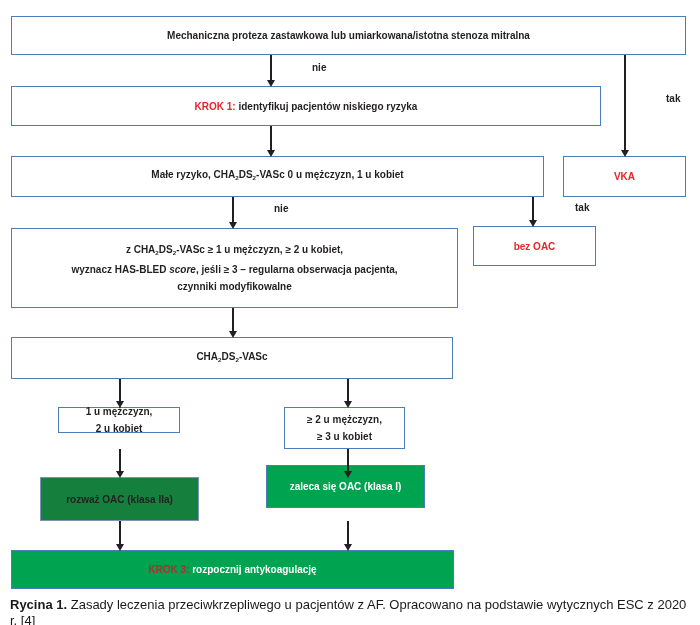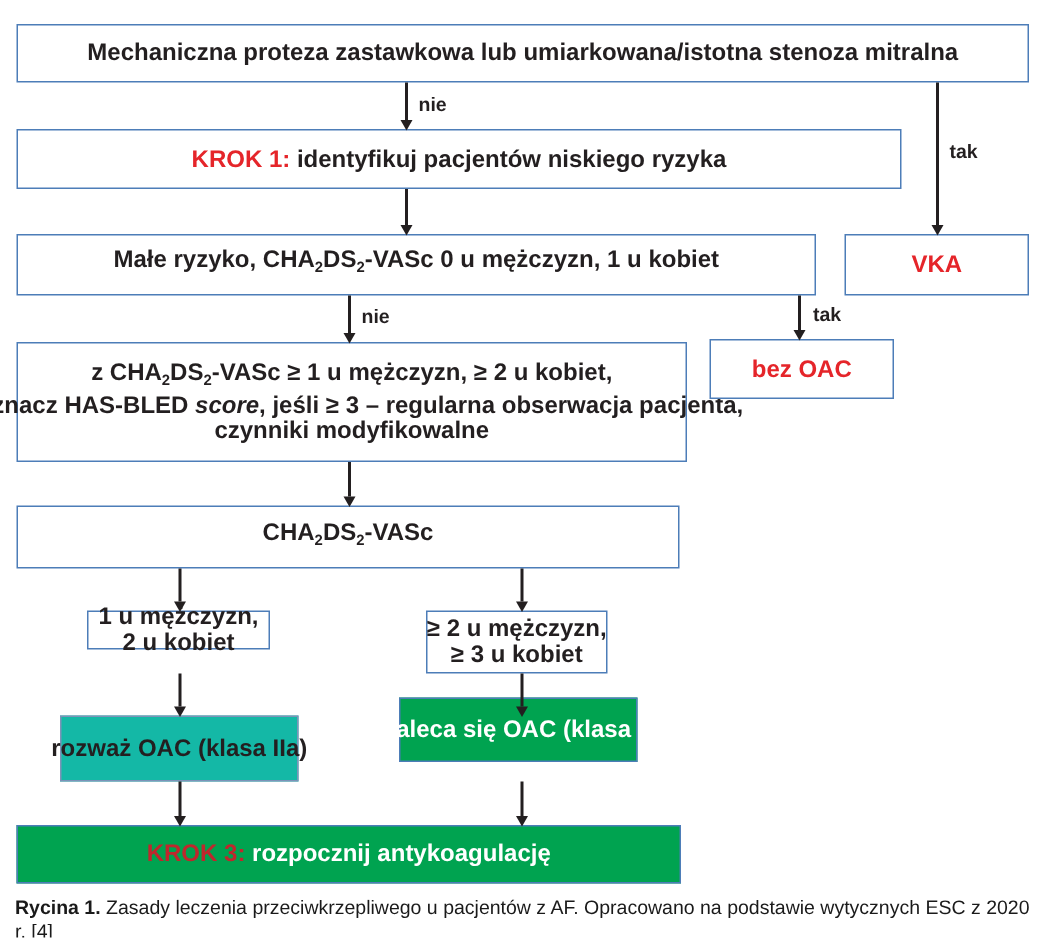--- a/index.html
+++ b/index.html
@@ -4,41 +4,42 @@
 <style>
   html,body { margin:0; padding:0; background:#ffffff; }
   .figure {
     position:relative; width:700px; height:625px; background:#ffffff;
     font-family:"Liberation Sans", sans-serif; color:#231f20;
   }
   .box {
     position:absolute; box-sizing:border-box;
     border:1.5px solid #4d7db8; background:#ffffff;
     display:flex; flex-direction:column; align-items:center; justify-content:center;
-    text-align:right; font-size:16px; font-weight:600; line-height:17px;
+    text-align:right; font-size:10px; font-weight:600; line-height:17px;
     color:#231f20;
   }
   .box .line { white-space:nowrap; }
   .red     { color:#e5252a; }
   .darkred { color:#bf272d; }
   .it      { font-style:italic; }
   .b       { font-weight:700; }
   .sub     { font-size:0.62em; vertical-align:-0.35em; }
-  .fill-yellow { background:#14b8a6; border-color:#7d93b8; }
+  .fill-yellow { background:#15803d; border-color:#7d93b8; }
   .fill-green  { background:#00a350; color:#ffffff; border-color:#4d7db8; }
   .arrow { position:absolute; width:1.5px; background:#231f20; }
   .arrow.headed:after {
     content:""; position:absolute; bottom:-7px; left:50%; transform:translateX(-50%);
     width:0; height:0;
     border-left:4px solid transparent; border-right:4px solid transparent;
     border-top:7px solid #231f20;
   }
   .flow-label {
-    position:absolute; font-size:13px; font-weight:600; color:#231f20;
+    position:absolute; font-size:10px; font-weight:600; color:#231f20;
     white-space:nowrap;
+    margin-left:33px;
   }
   .caption {
     position:absolute; left:10px; top:597px; width:685px;
     font-size:13px; line-height:16px; color:#1a1a1a;
   }
 </style>
 </head>
 <body>
 
 <div class="figure">

